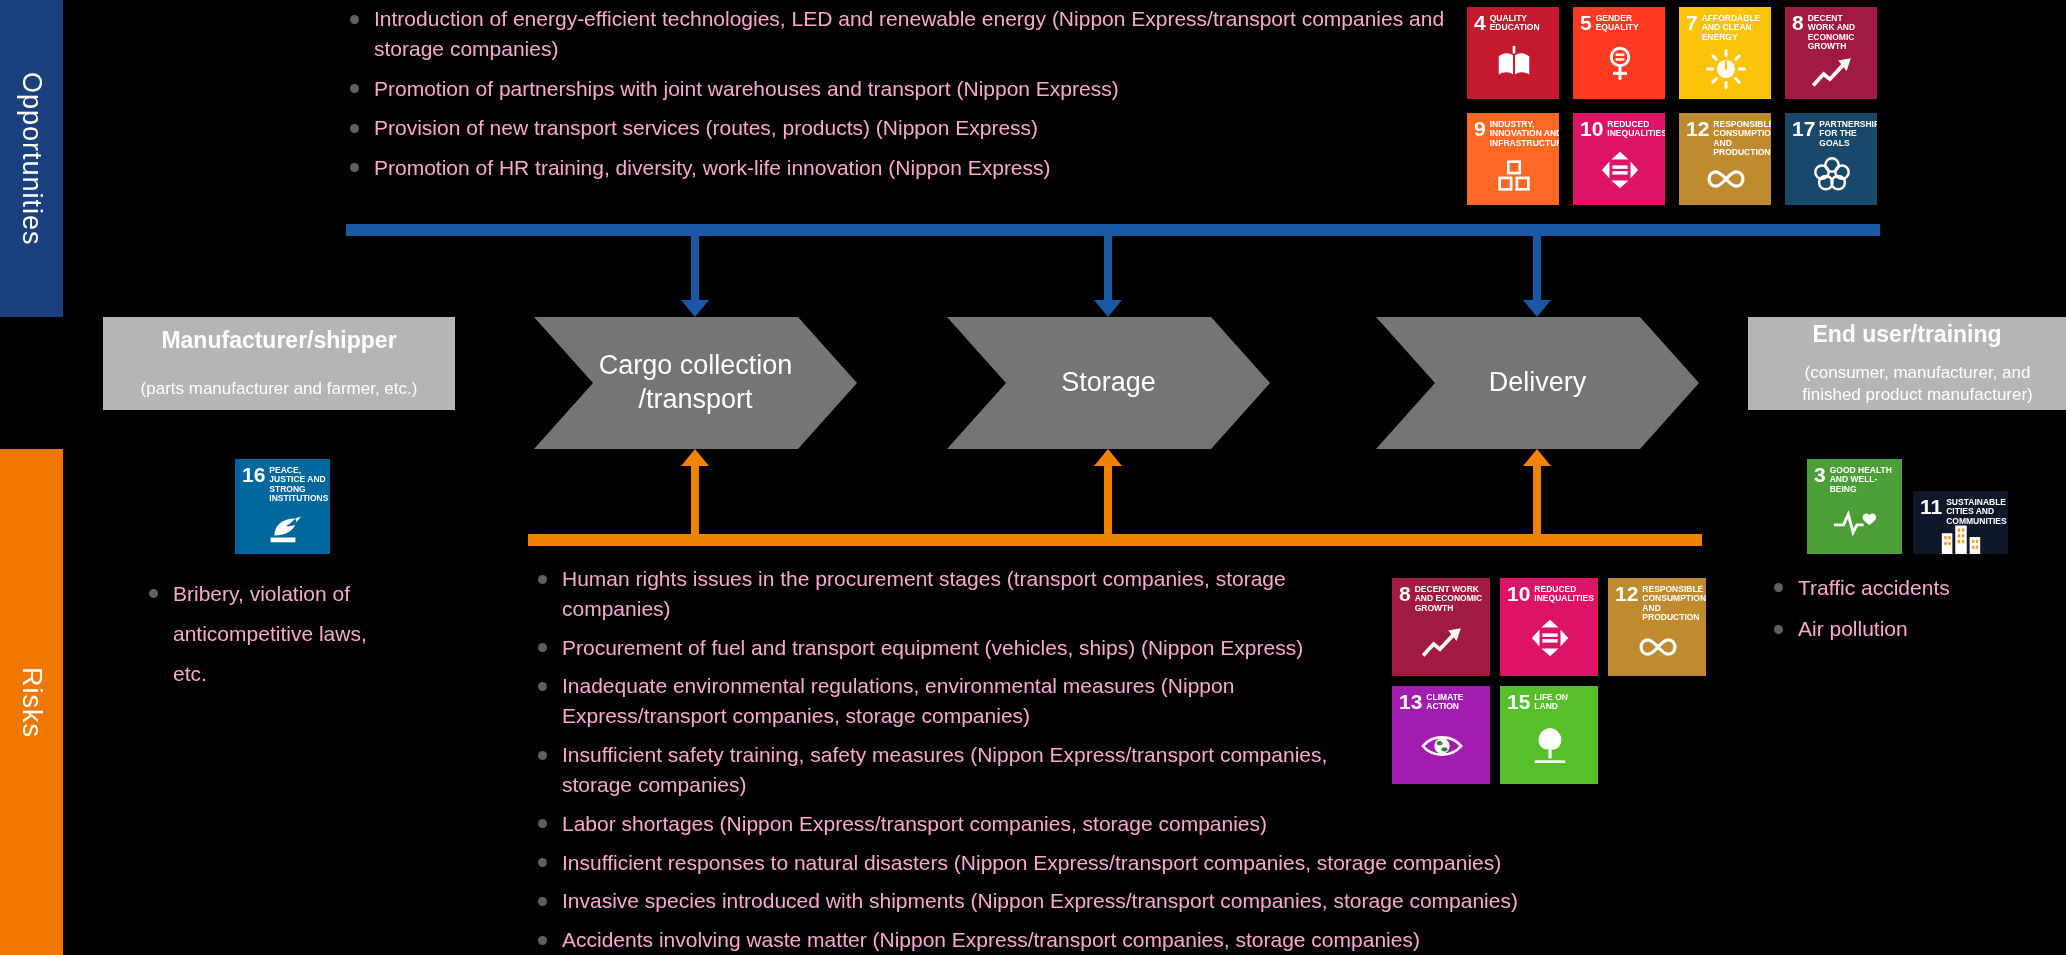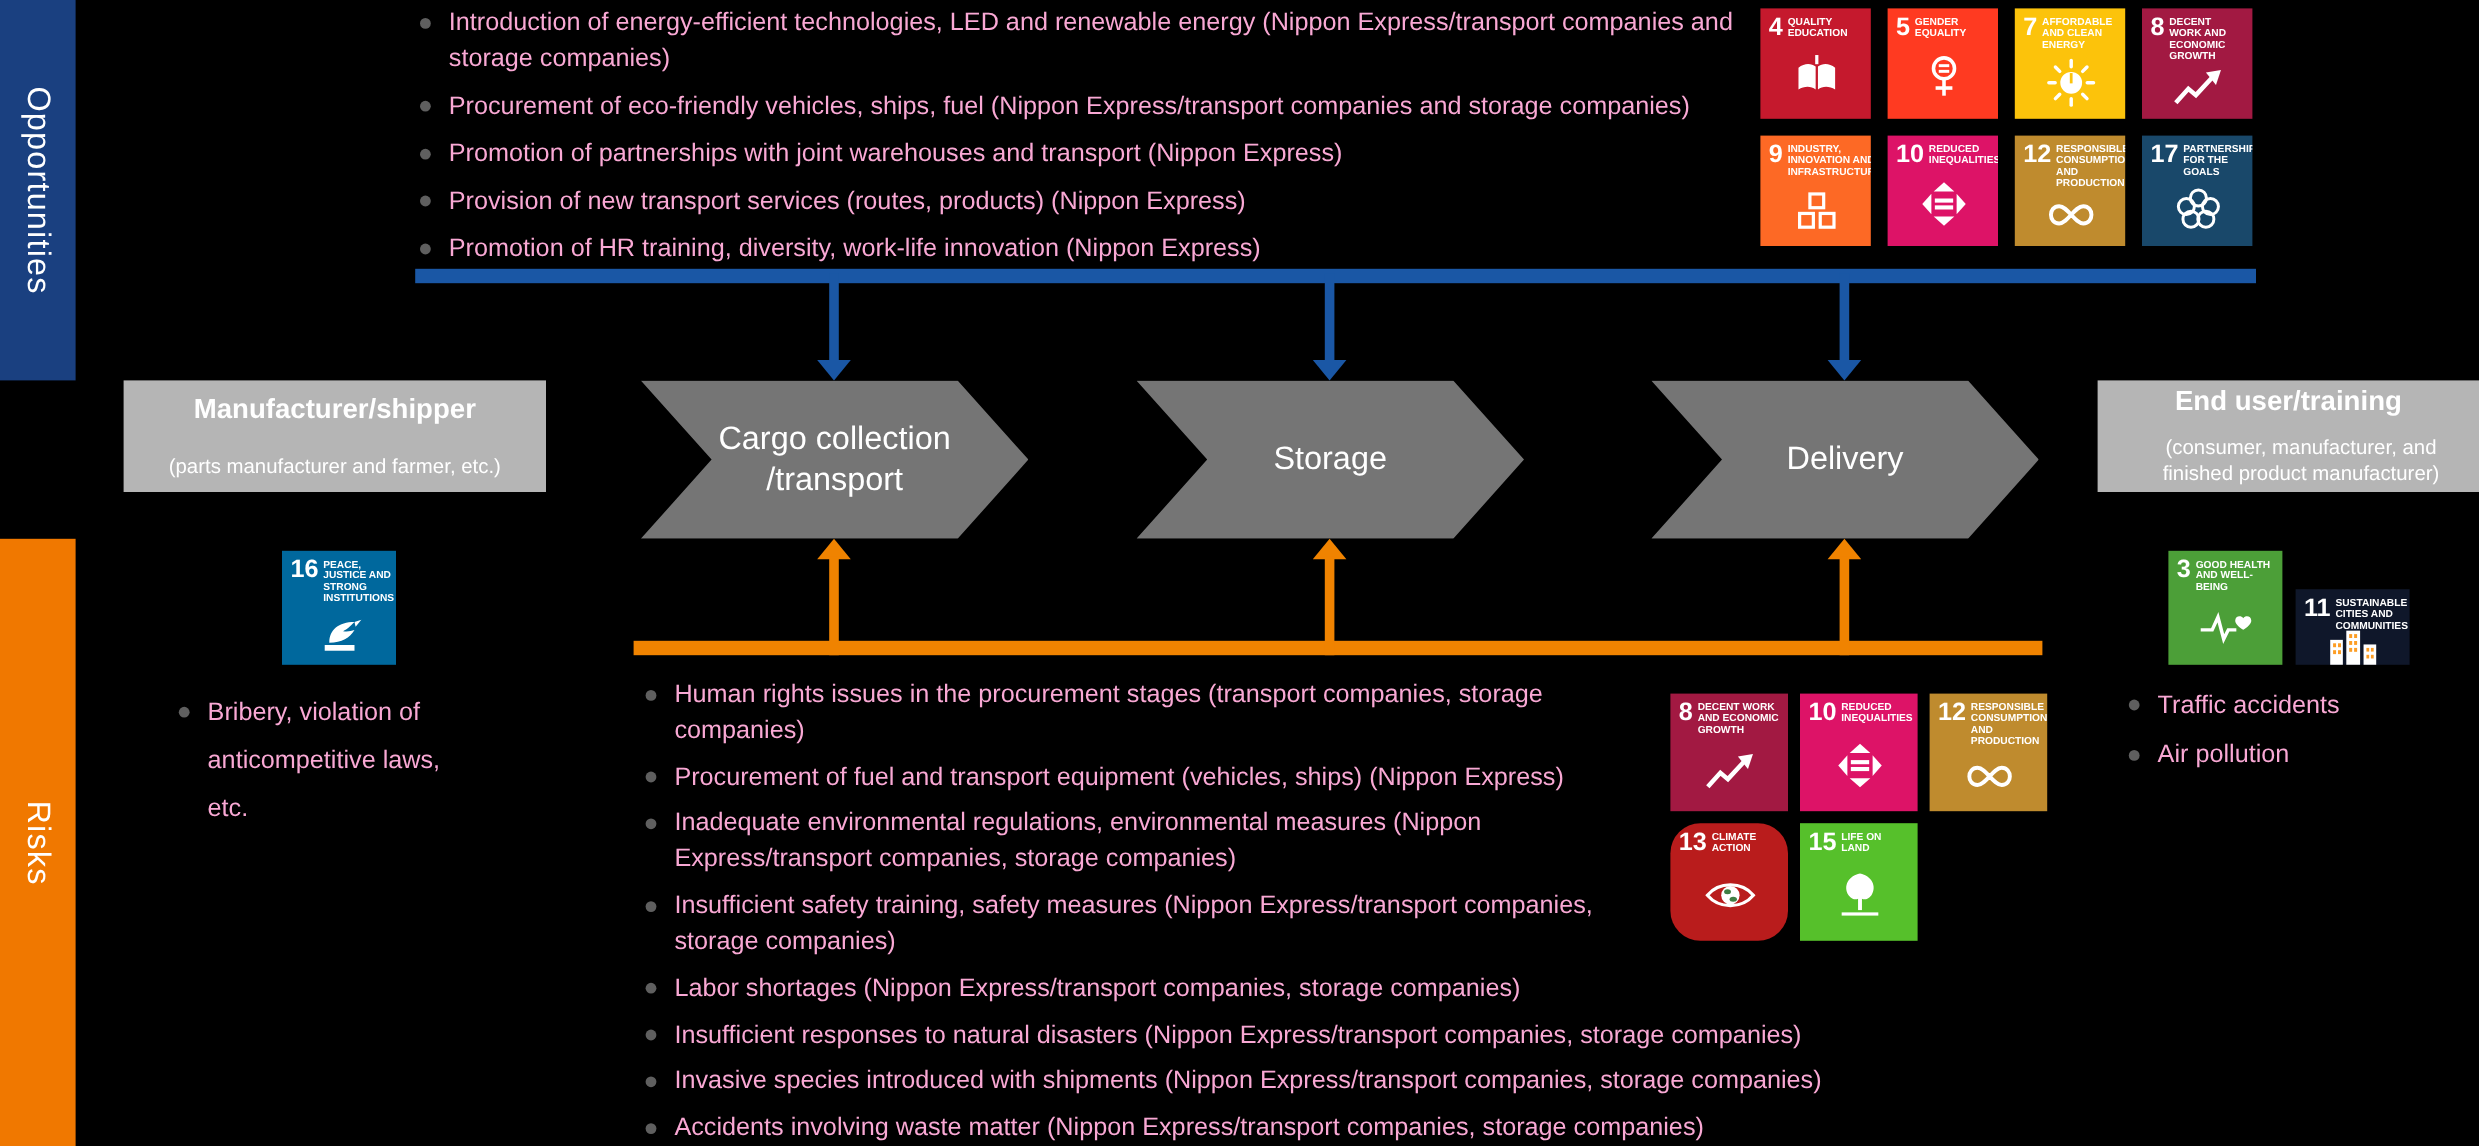--- a/index.html
+++ b/index.html
@@ -99,21 +99,20 @@
 
   <div class="vlabel blue">
     <span>Opportunities</span>
   </div>
   <div class="vlabel orange">
     <span>Risks</span>
   </div>
 
   <ul id="opp-list" class="bullets opp">
       <li><span>Introduction of energy-efficient technologies, LED and renewable energy (Nippon Express/transport companies and storage companies)</span></li>
-      <li><span>Procurement of eco-friendly vehicles, ships, fuel (Nippon Express/transport companies and storage companies)</span></li>
       <li><span>Promotion of partnerships with joint warehouses and transport (Nippon Express)</span></li>
       <li><span>Provision of new transport services (routes, products) (Nippon Express)</span></li>
       <li><span>Promotion of HR training, diversity, work-life innovation (Nippon Express)</span></li>
     </ul>
 
   <div class="sdg-grid opp-grid">
       <div class="sdg-tile" style="background: rgb(197, 25, 45); --tc: #C5192D;">
         <div class="sdg-head">
           <span class="sdg-num">4</span>
           <span class="sdg-title">QUALITY EDUCATION</span>
@@ -401,21 +400,21 @@
         <div class="sdg-head">
           <span class="sdg-num">12</span>
           <span class="sdg-title">RESPONSIBLE CONSUMPTION AND PRODUCTION</span>
         </div>
         <div class="sdg-icon">
           <svg viewBox="0 0 48 40">
             <path d="M13.5 12.5 C4 12.5 4 27.5 13.5 27.5 C21 27.5 27 12.5 34.5 12.5 C44 12.5 44 27.5 34.5 27.5 C27 27.5 21 12.5 13.5 12.5 Z" fill="none" stroke="#fff" stroke-width="3.4"></path>
           </svg>
         </div>
       </div>
-      <div class="sdg-tile" style="background: #b91c1c; border-radius: 25px; --tc: #3F7E44;">
+      <div class="sdg-tile" style="background: #a21caf; --tc: #3F7E44;">
         <div class="sdg-head">
           <span class="sdg-num">13</span>
           <span class="sdg-title">CLIMATE ACTION</span>
         </div>
         <div class="sdg-icon">
           <svg viewBox="0 0 48 40">
             <path d="M4 20 C14 8 34 8 44 20 C34 32 14 32 4 20 Z" fill="none" stroke="#fff" stroke-width="2.8"></path>
             <circle cx="24" cy="20" r="8" fill="#fff"></circle>
             <ellipse class="hole" cx="21.5" cy="17" rx="3" ry="2.2"></ellipse>
             <ellipse class="hole" cx="26.5" cy="23.5" rx="3.2" ry="2.2"></ellipse>

